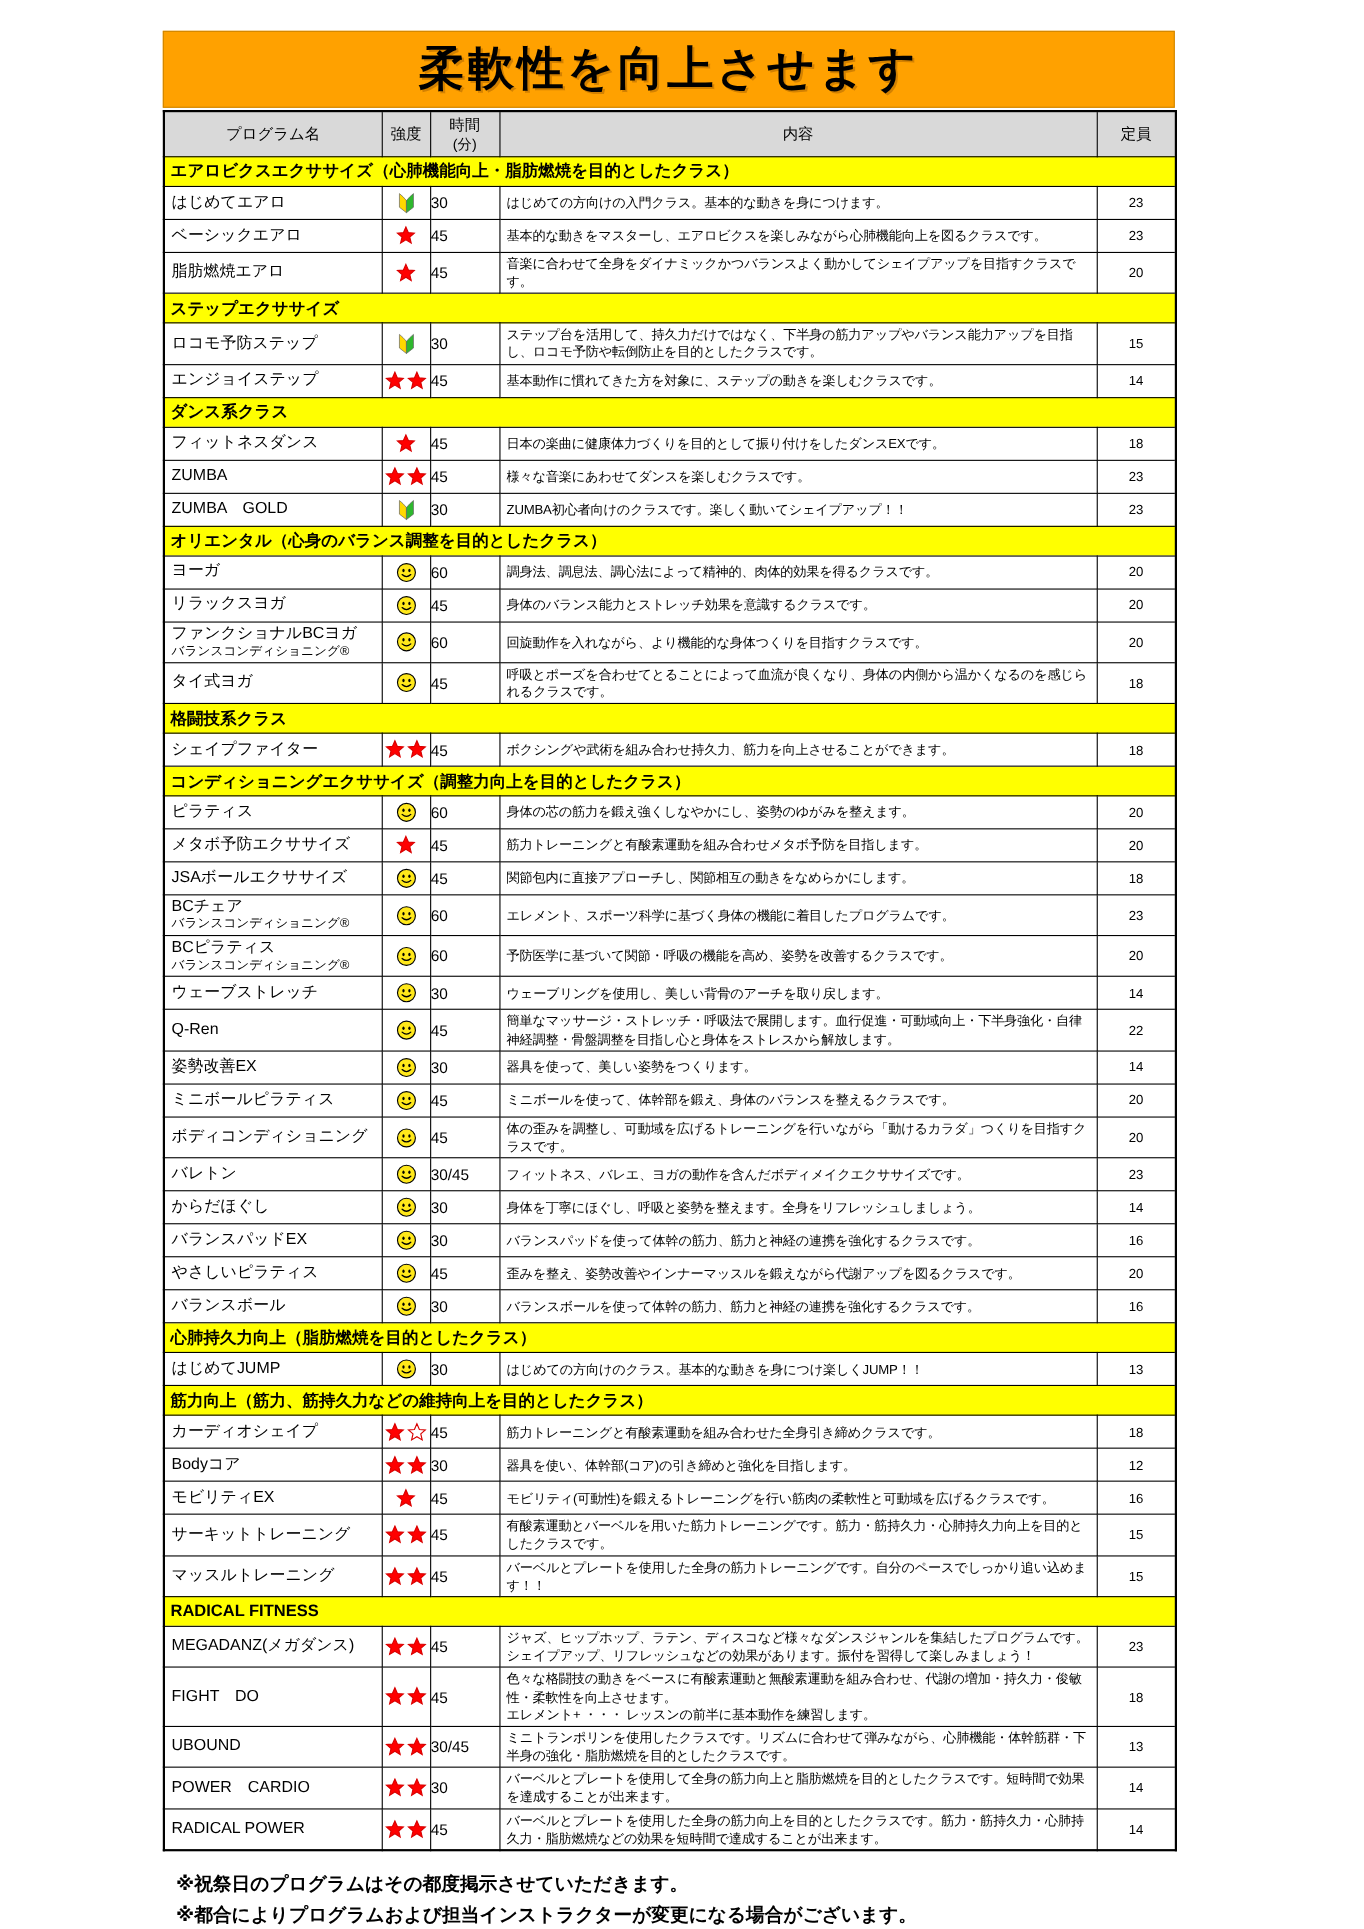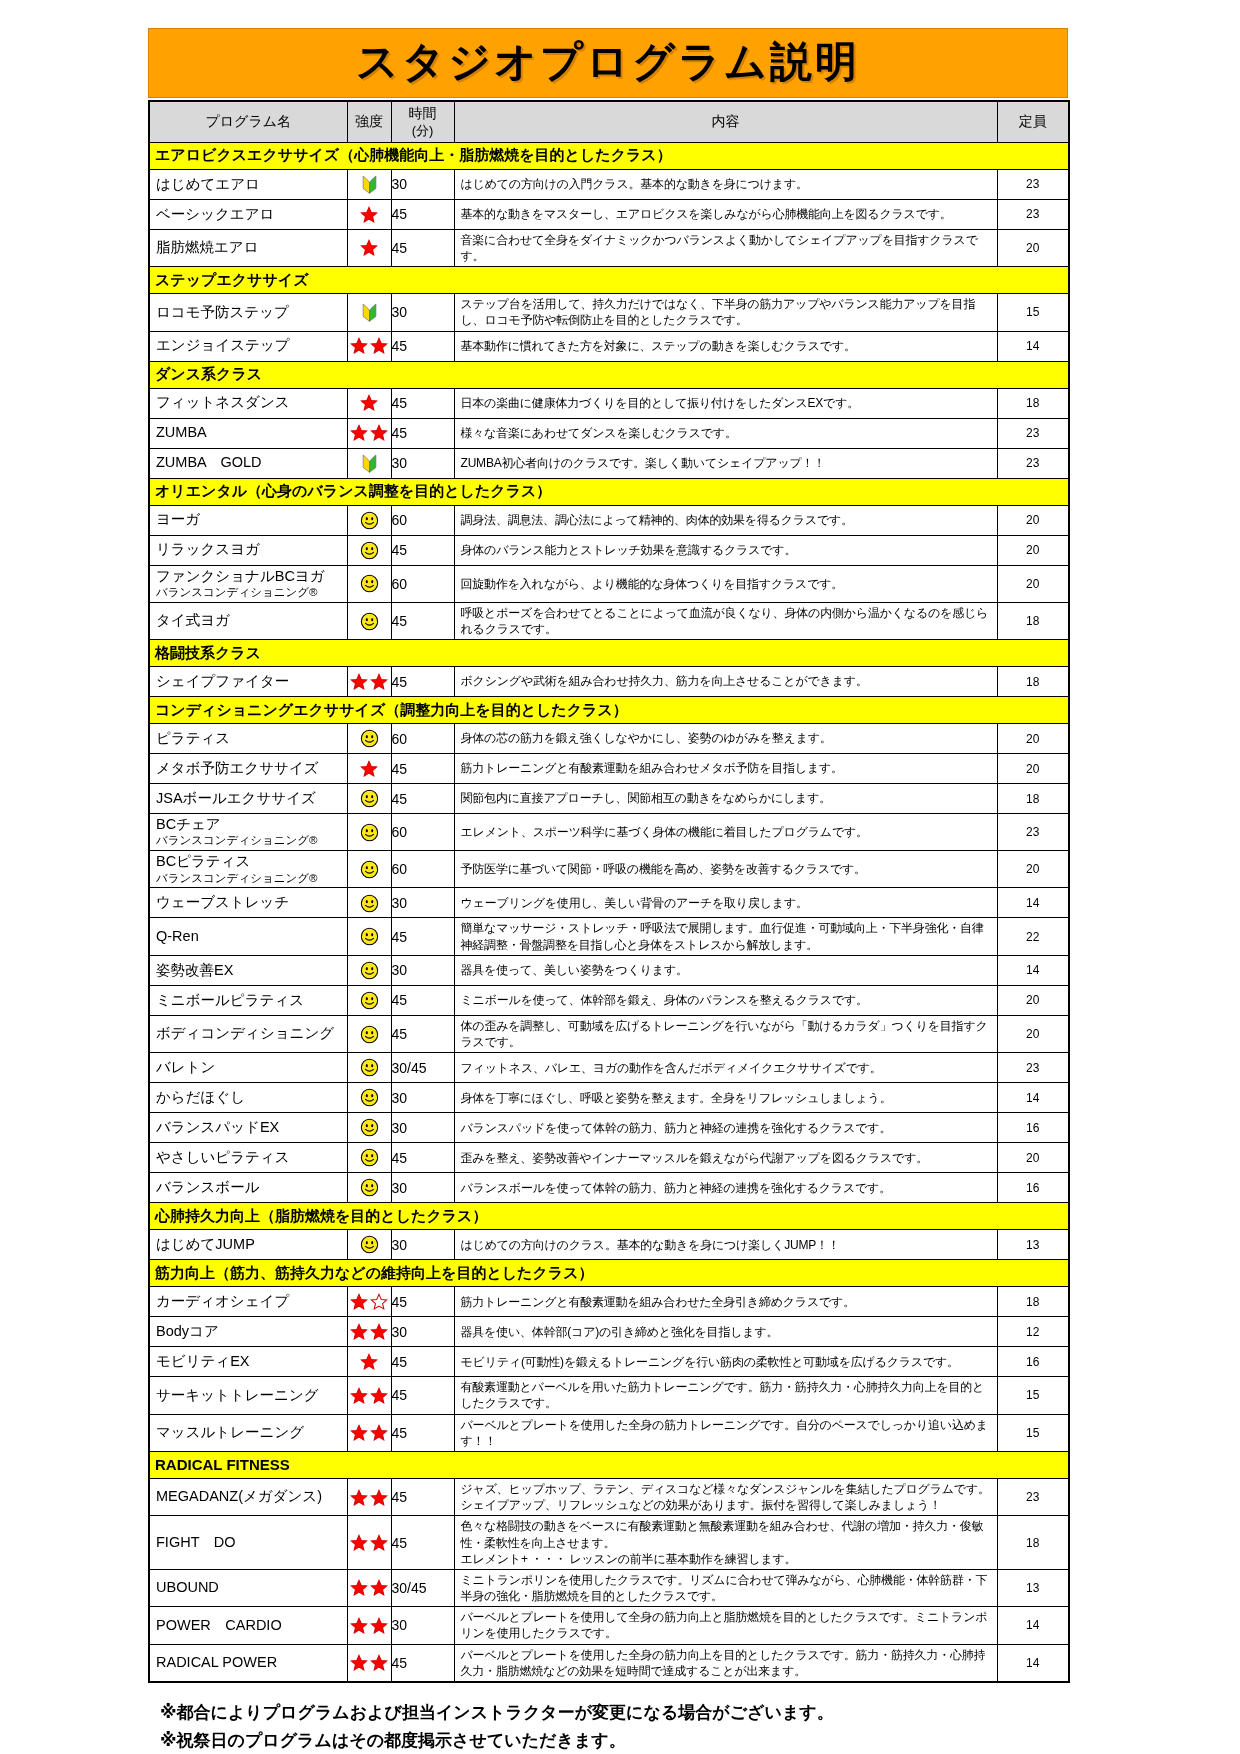--- a/index.html
+++ b/index.html
@@ -36,21 +36,21 @@
   td.cell-time{text-align:left;font-size:14px;padding:1px 0;}
   td.cell-desc{font-size:12px;line-height:1.35;padding:2px 6px;white-space:pre-line;letter-spacing:-0.2px;}
   td.cell-cap{text-align:center;font-size:12px;padding:1px 0;}
   .notes{margin-top:16px;padding-left:12px;font-size:17px;font-weight:bold;line-height:1.62;}
   .notes .note-line{white-space:pre-wrap;}
 </style>
 </head>
 <body>
 
 <div class="sheet">
-  <div class="title-bar">スタジオプログラム説明</div>
+  <div class="title-bar">柔軟性を向上させます</div>
 
   <table class="program-table">
     <colgroup>
       <col style="width:198px">
         <col style="width:44px">
         <col style="width:63px">
         <col style="width:543px">
         <col style="width:72px">
     </colgroup>
     <thead>
@@ -584,36 +584,36 @@
         <tr class="program-row">
           <td class="cell-name">
             <div>POWER　CARDIO</div>
           </td>
           <td class="cell-int"><svg viewBox="0 0 24 24" width="18" height="18">
               <polygon points="12,1.8 15,8.7 22.2,9.3 16.7,14.1 18.4,21.3 12,17.4 5.6,21.3 7.3,14.1 1.8,9.3 9,8.7" fill="#FF0000" stroke="#D90000" stroke-width="1.4"></polygon>
             </svg><svg viewBox="0 0 24 24" width="18" height="18">
               <polygon points="12,1.8 15,8.7 22.2,9.3 16.7,14.1 18.4,21.3 12,17.4 5.6,21.3 7.3,14.1 1.8,9.3 9,8.7" fill="#FF0000" stroke="#D90000" stroke-width="1.4"></polygon>
             </svg></td>
           <td class="cell-time">30</td>
-          <td class="cell-desc">バーベルとプレートを使用して全身の筋力向上と脂肪燃焼を目的としたクラスです。ミニトランポリンを使用したクラスです。</td>
+          <td class="cell-desc">バーベルとプレートを使用して全身の筋力向上と脂肪燃焼を目的としたクラスです。短時間で効果を達成することが出来ます。</td>
           <td class="cell-cap">14</td>
         </tr>
         <tr class="program-row">
           <td class="cell-name">
             <div>RADICAL POWER</div>
           </td>
           <td class="cell-int"><svg viewBox="0 0 24 24" width="18" height="18">
               <polygon points="12,1.8 15,8.7 22.2,9.3 16.7,14.1 18.4,21.3 12,17.4 5.6,21.3 7.3,14.1 1.8,9.3 9,8.7" fill="#FF0000" stroke="#D90000" stroke-width="1.4"></polygon>
             </svg><svg viewBox="0 0 24 24" width="18" height="18">
               <polygon points="12,1.8 15,8.7 22.2,9.3 16.7,14.1 18.4,21.3 12,17.4 5.6,21.3 7.3,14.1 1.8,9.3 9,8.7" fill="#FF0000" stroke="#D90000" stroke-width="1.4"></polygon>
             </svg></td>
           <td class="cell-time">45</td>
           <td class="cell-desc">バーベルとプレートを使用した全身の筋力向上を目的としたクラスです。筋力・筋持久力・心肺持久力・脂肪燃焼などの効果を短時間で達成することが出来ます。</td>
           <td class="cell-cap">14</td>
         </tr>
       </tbody>
   </table>
 
   <div class="notes" id="notes">
+      <div class="note-line">※祝祭日のプログラムはその都度掲示させていただきます。</div>
       <div class="note-line">※都合によりプログラムおよび担当インストラクターが変更になる場合がございます。</div>
-      <div class="note-line">※祝祭日のプログラムはその都度掲示させていただきます。</div>
     </div>
 </div>
 
 </body></html>

